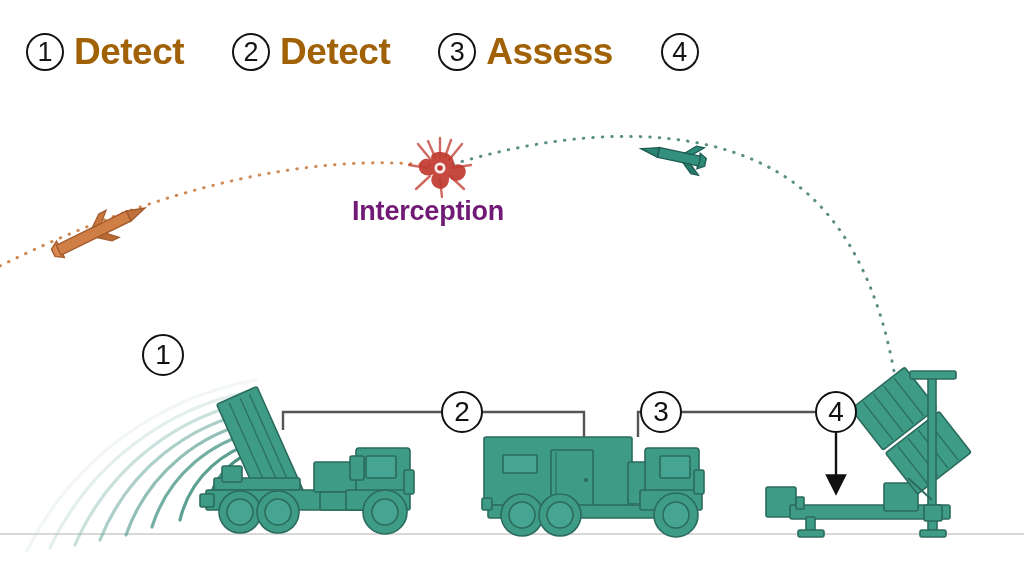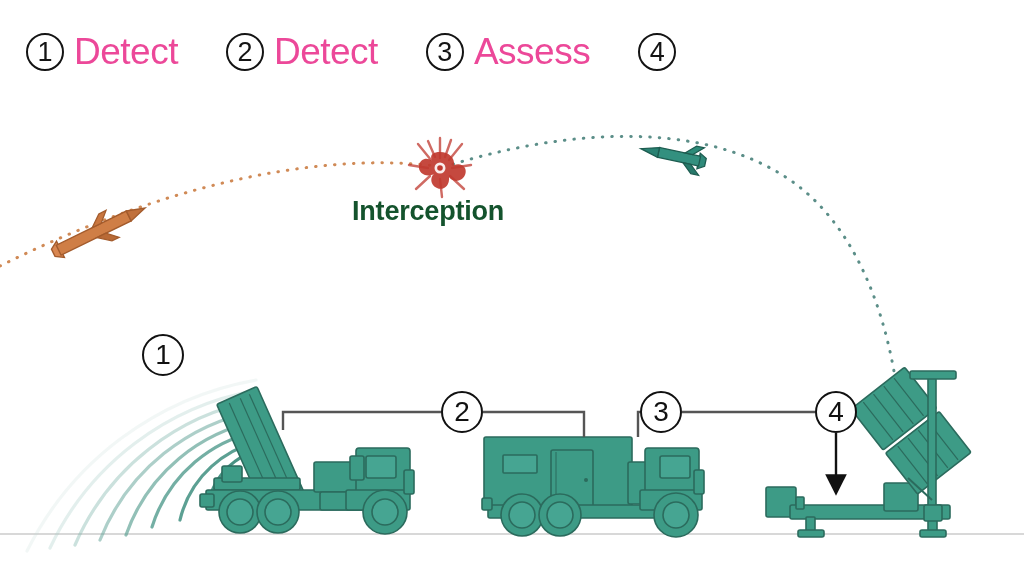--- a/index.html
+++ b/index.html
@@ -45,33 +45,33 @@
     align-items: center;
     justify-content: center;
     font-size: 27px;
     font-weight: 400;
     color: #141414;
     line-height: 1;
     box-sizing: border-box;
   }
   .step-label {
     font-size: 37px;
-    font-weight: normal;
-    color: #ec4899;
+    font-weight: bold;
+    color: #a16207;
     letter-spacing: -0.5px;
   }
 
   
   .interception-label {
     position: absolute;
     left: 352px;
     top: 196px;
     font-size: 27px;
     font-weight: bold;
-    color: #14532d;
+    color: #701a75;
     letter-spacing: -0.2px;
   }
 
   
   .badge {
     position: absolute;
     width: 42px;
     height: 42px;
     border: 2.5px solid #111111;
     border-radius: 50%;

